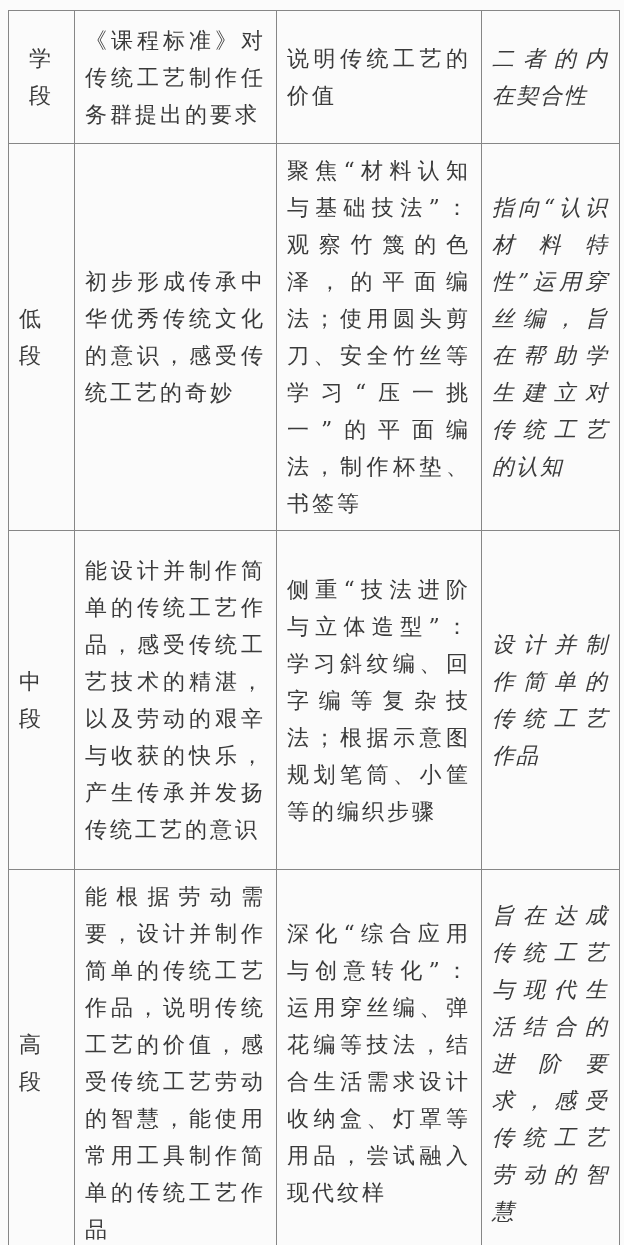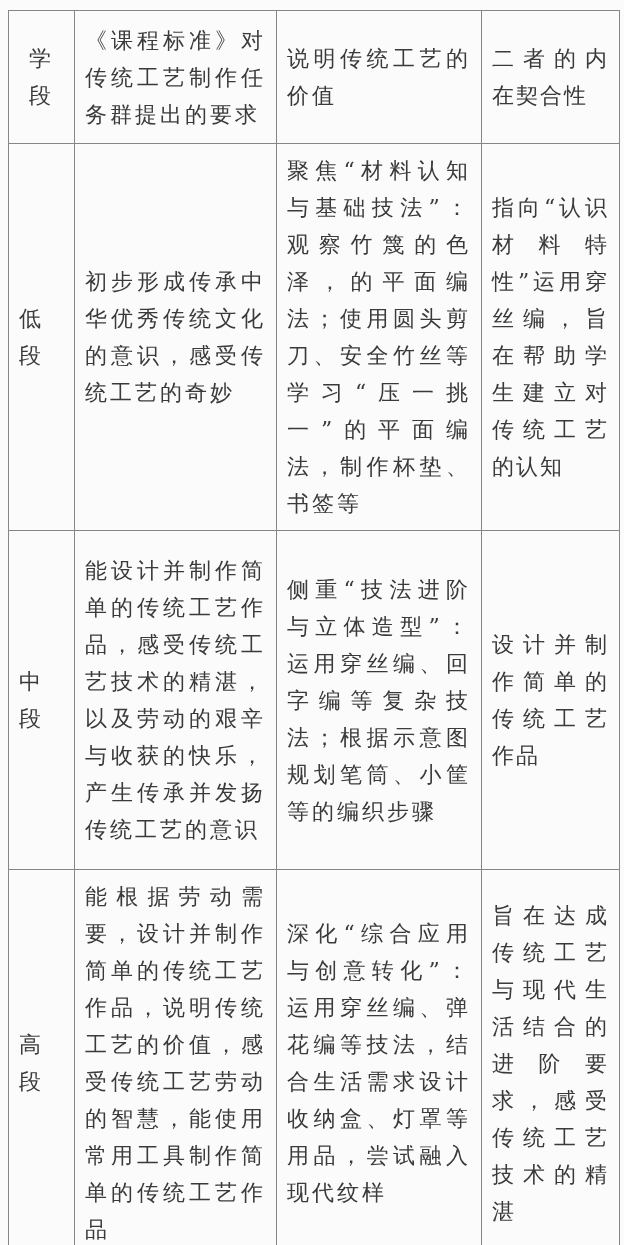--- a/index.html
+++ b/index.html
@@ -47,21 +47,21 @@
   }
   .para {
     display: block;
     text-align: justify;
     text-align-last: left;
     text-justify: inter-character;
     letter-spacing: 3px;
     word-break: break-all;
   }
   td.fit-cell, th.fit-cell { padding: 8px 8px; }
-  td.fit-cell .para, th.fit-cell .para { letter-spacing: 2px; }
+  td.fit-cell .para, th.fit-cell .para { letter-spacing: 2px; font-style: italic; }
 </style>
 </head>
 <body>
 
 <div class="page">
   <table class="grid">
     <colgroup>
       <col class="c-stage">
       <col class="c-req">
       <col class="c-design">
@@ -95,34 +95,34 @@
           <span class="para">指向“认识材料特性”运用穿丝编，旨在帮助学生建立对传统工艺的认知</span>
         </td>
       </tr>
 
       <tr class="r-mid">
         <td class="stage-cell">中段</td>
         <td>
           <span class="para">能设计并制作简单的传统工艺作品，感受传统工艺技术的精湛，以及劳动的艰辛与收获的快乐，产生传承并发扬传统工艺的意识</span>
         </td>
         <td>
-          <span class="para">侧重“技法进阶与立体造型”：运用穿丝编、回字编等复杂技法；根据示意图规划笔筒、小筐等的编织步骤</span>
+          <span class="para">侧重“技法进阶与立体造型”：学习斜纹编、回字编等复杂技法；根据示意图规划笔筒、小筐等的编织步骤</span>
         </td>
         <td class="fit-cell">
           <span class="para">设计并制作简单的传统工艺作品</span>
         </td>
       </tr>
 
       <tr class="r-high">
         <td class="stage-cell">高段</td>
         <td>
           <span class="para">能根据劳动需要，设计并制作简单的传统工艺作品，说明传统工艺的价值，感受传统工艺劳动的智慧，能使用常用工具制作简单的传统工艺作品</span>
         </td>
         <td>
           <span class="para">深化“综合应用与创意转化”：运用穿丝编、弹花编等技法，结合生活需求设计收纳盒、灯罩等用品，尝试融入现代纹样</span>
         </td>
         <td class="fit-cell">
-          <span class="para">旨在达成传统工艺与现代生活结合的进阶要求，感受传统工艺技术的精湛</span>
+          <span class="para">旨在达成传统工艺与现代生活结合的进阶要求，感受传统工艺劳动的智慧</span>
         </td>
       </tr>
     </tbody>
   </table>
 </div>
 
 </body></html>

